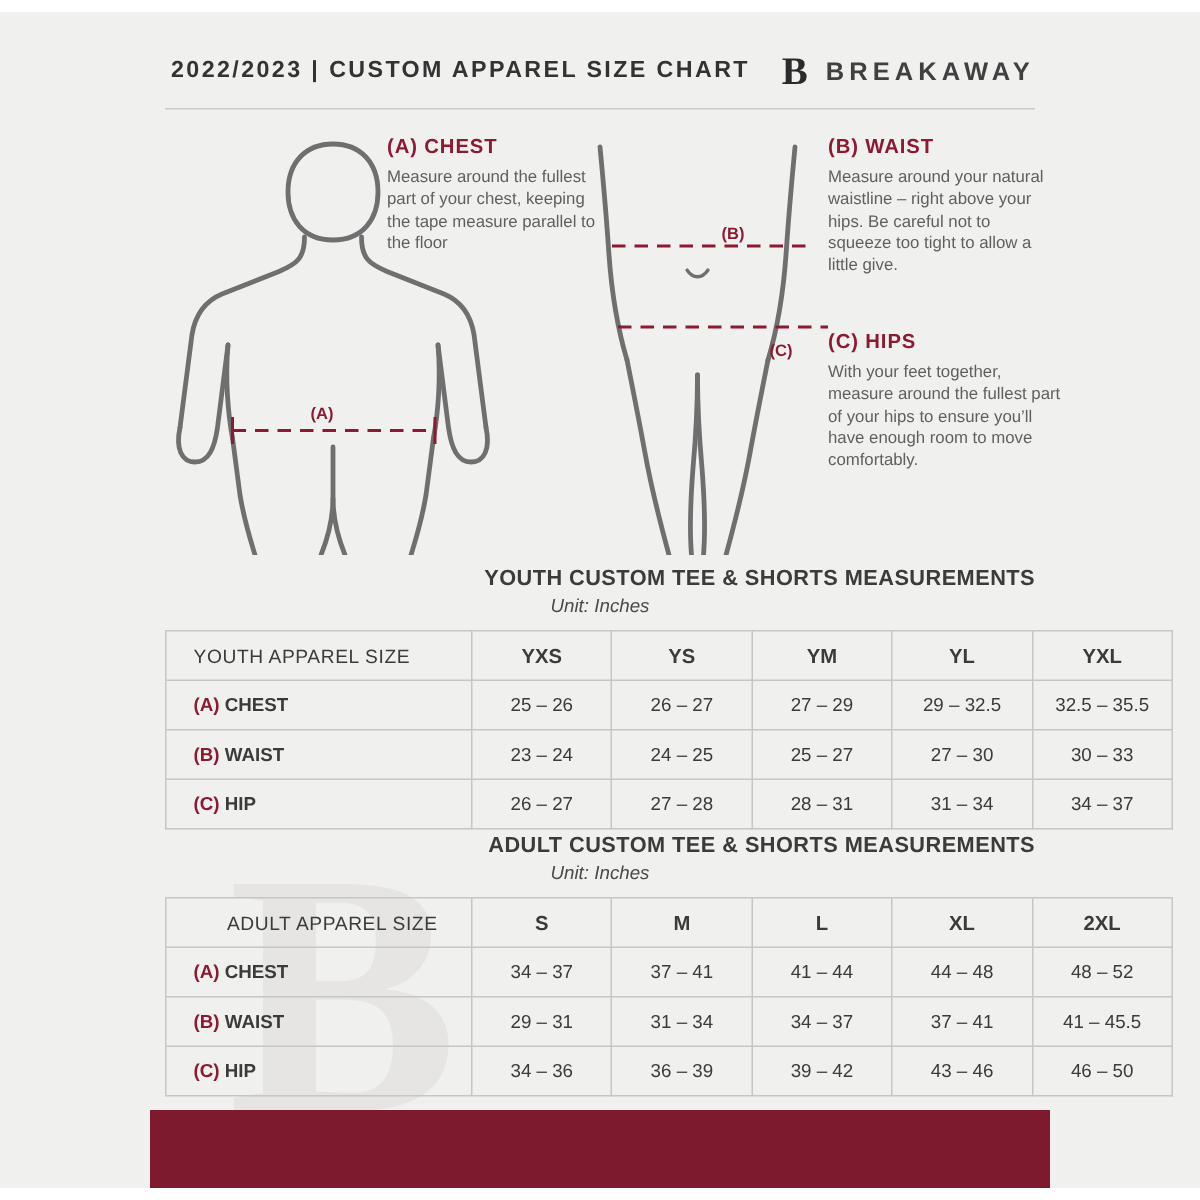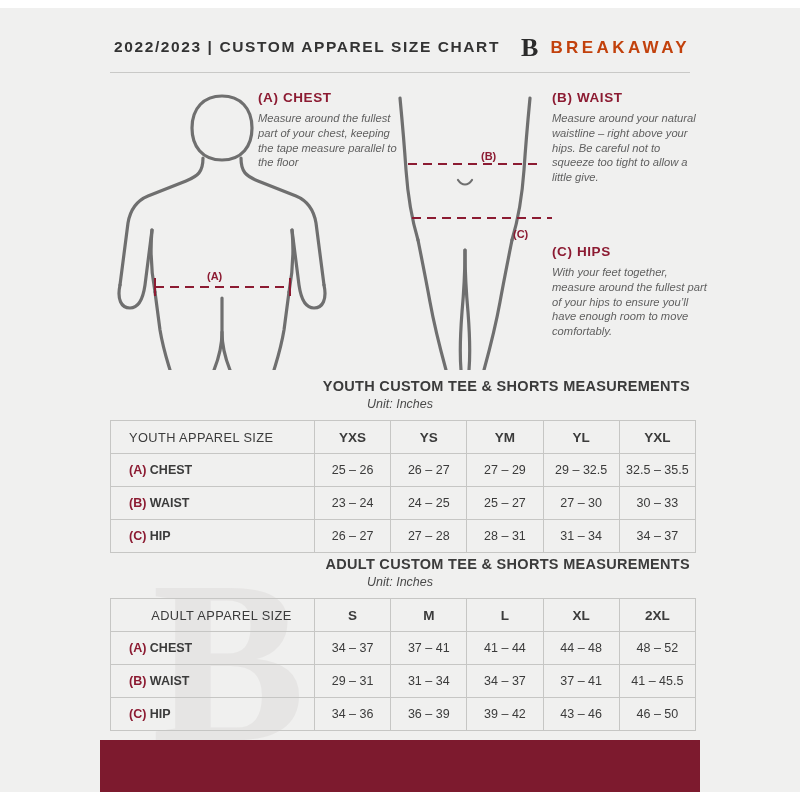--- a/index.html
+++ b/index.html
@@ -70,21 +70,21 @@
     font-family: "Liberation Serif", serif;
     font-size: 26px;
     font-weight: bold;
     color: #2b2b2b;
     line-height: 1;
   }
   .brand-name {
     font-size: 17px;
     font-weight: bold;
     letter-spacing: 3.4px;
-    color: #c2410c;
+    color: #404040;
   }
   .hrule {
     position: absolute;
     left: 110px;
     top: 64px;
     width: 580px;
     height: 1px;
     background: #c9c9c7;
   }
   
@@ -101,27 +101,26 @@
   }
   .callout .c-title {
     font-size: 13.5px;
     font-weight: bold;
     color: #8c1b32;
     letter-spacing: 0.6px;
     margin-bottom: 6px;
   }
   .callout .c-body {
     font-size: 11.2px;
-    font-style: italic;
     color: #5f5f5f;
     line-height: 1.32;
   }
   .callout-chest { left: 158px; top: 10px; width: 150px; }
   .callout-waist { left: 452px; top: 10px; width: 150px; }
-  .callout-hips  { left: 452px; top: 164px; width: 155px; }
+  .callout-hips  { left: 452px; top: 140px; width: 155px; }
 
   .meas-label {
     position: absolute;
     font-size: 11px;
     font-weight: bold;
     color: #8c1b32;
   }
 
   
   .tbl-wrap {
@@ -139,21 +138,21 @@
   .tbl-unit {
     text-align: center;
     font-size: 12.5px;
     font-style: italic;
     color: #4a4a4a;
     margin-top: 3px;
     margin-bottom: 9px;
   }
   table.size {
     border-collapse: collapse;
-    width: 586px;
+    width: 672px;
     table-layout: fixed;
   }
   table.size th, table.size td {
     border: 1px solid #c6c6c4;
     height: 32px;
     font-size: 12.5px;
     color: #3b3b3b;
     text-align: center;
     padding: 0;
   }

